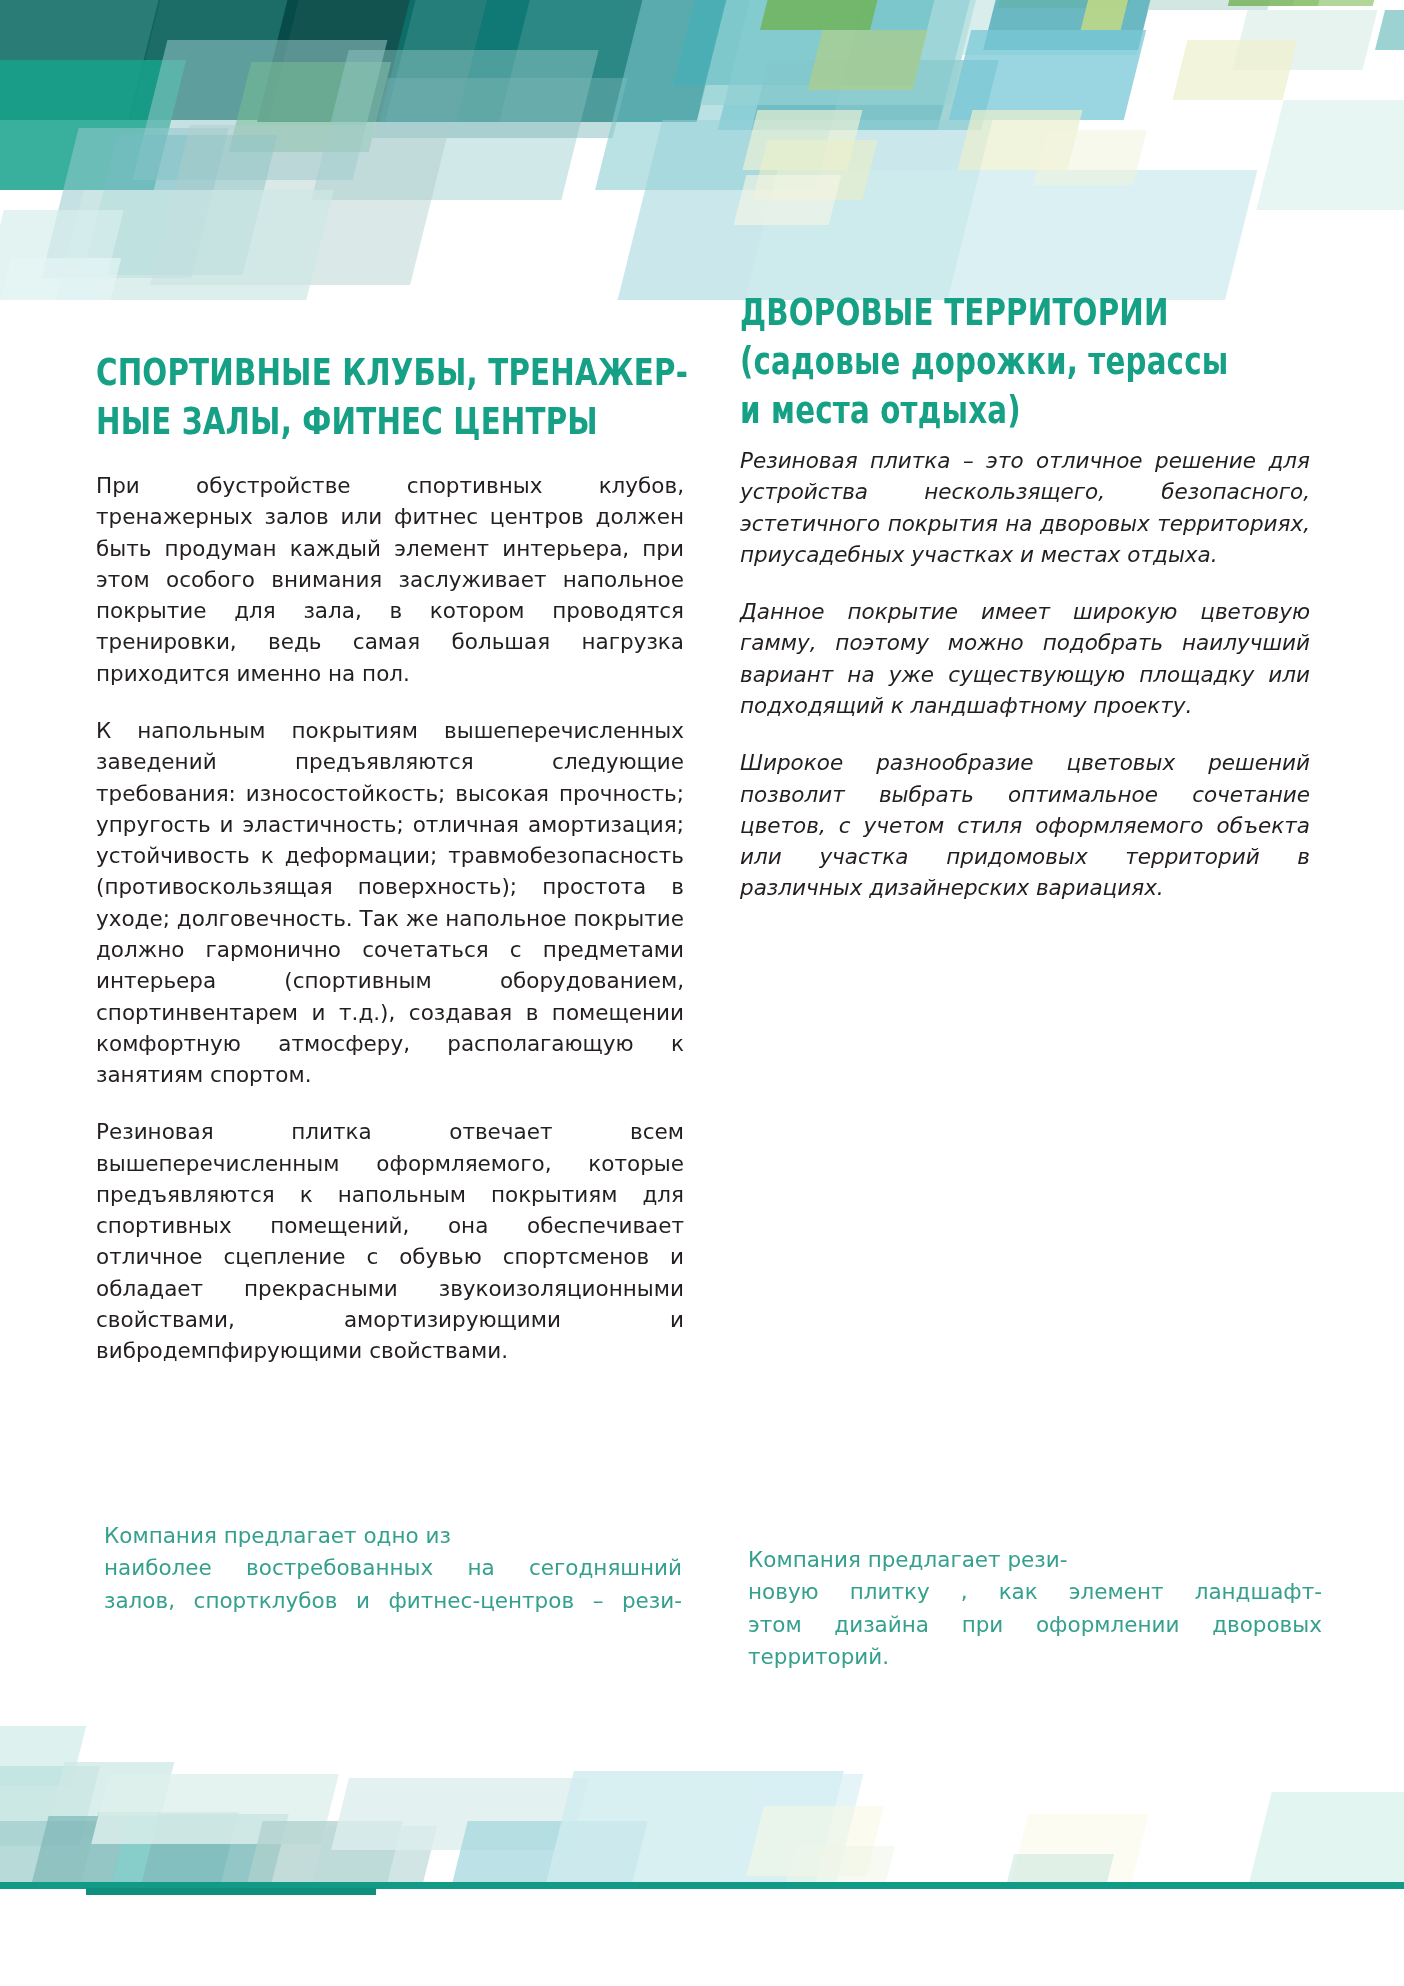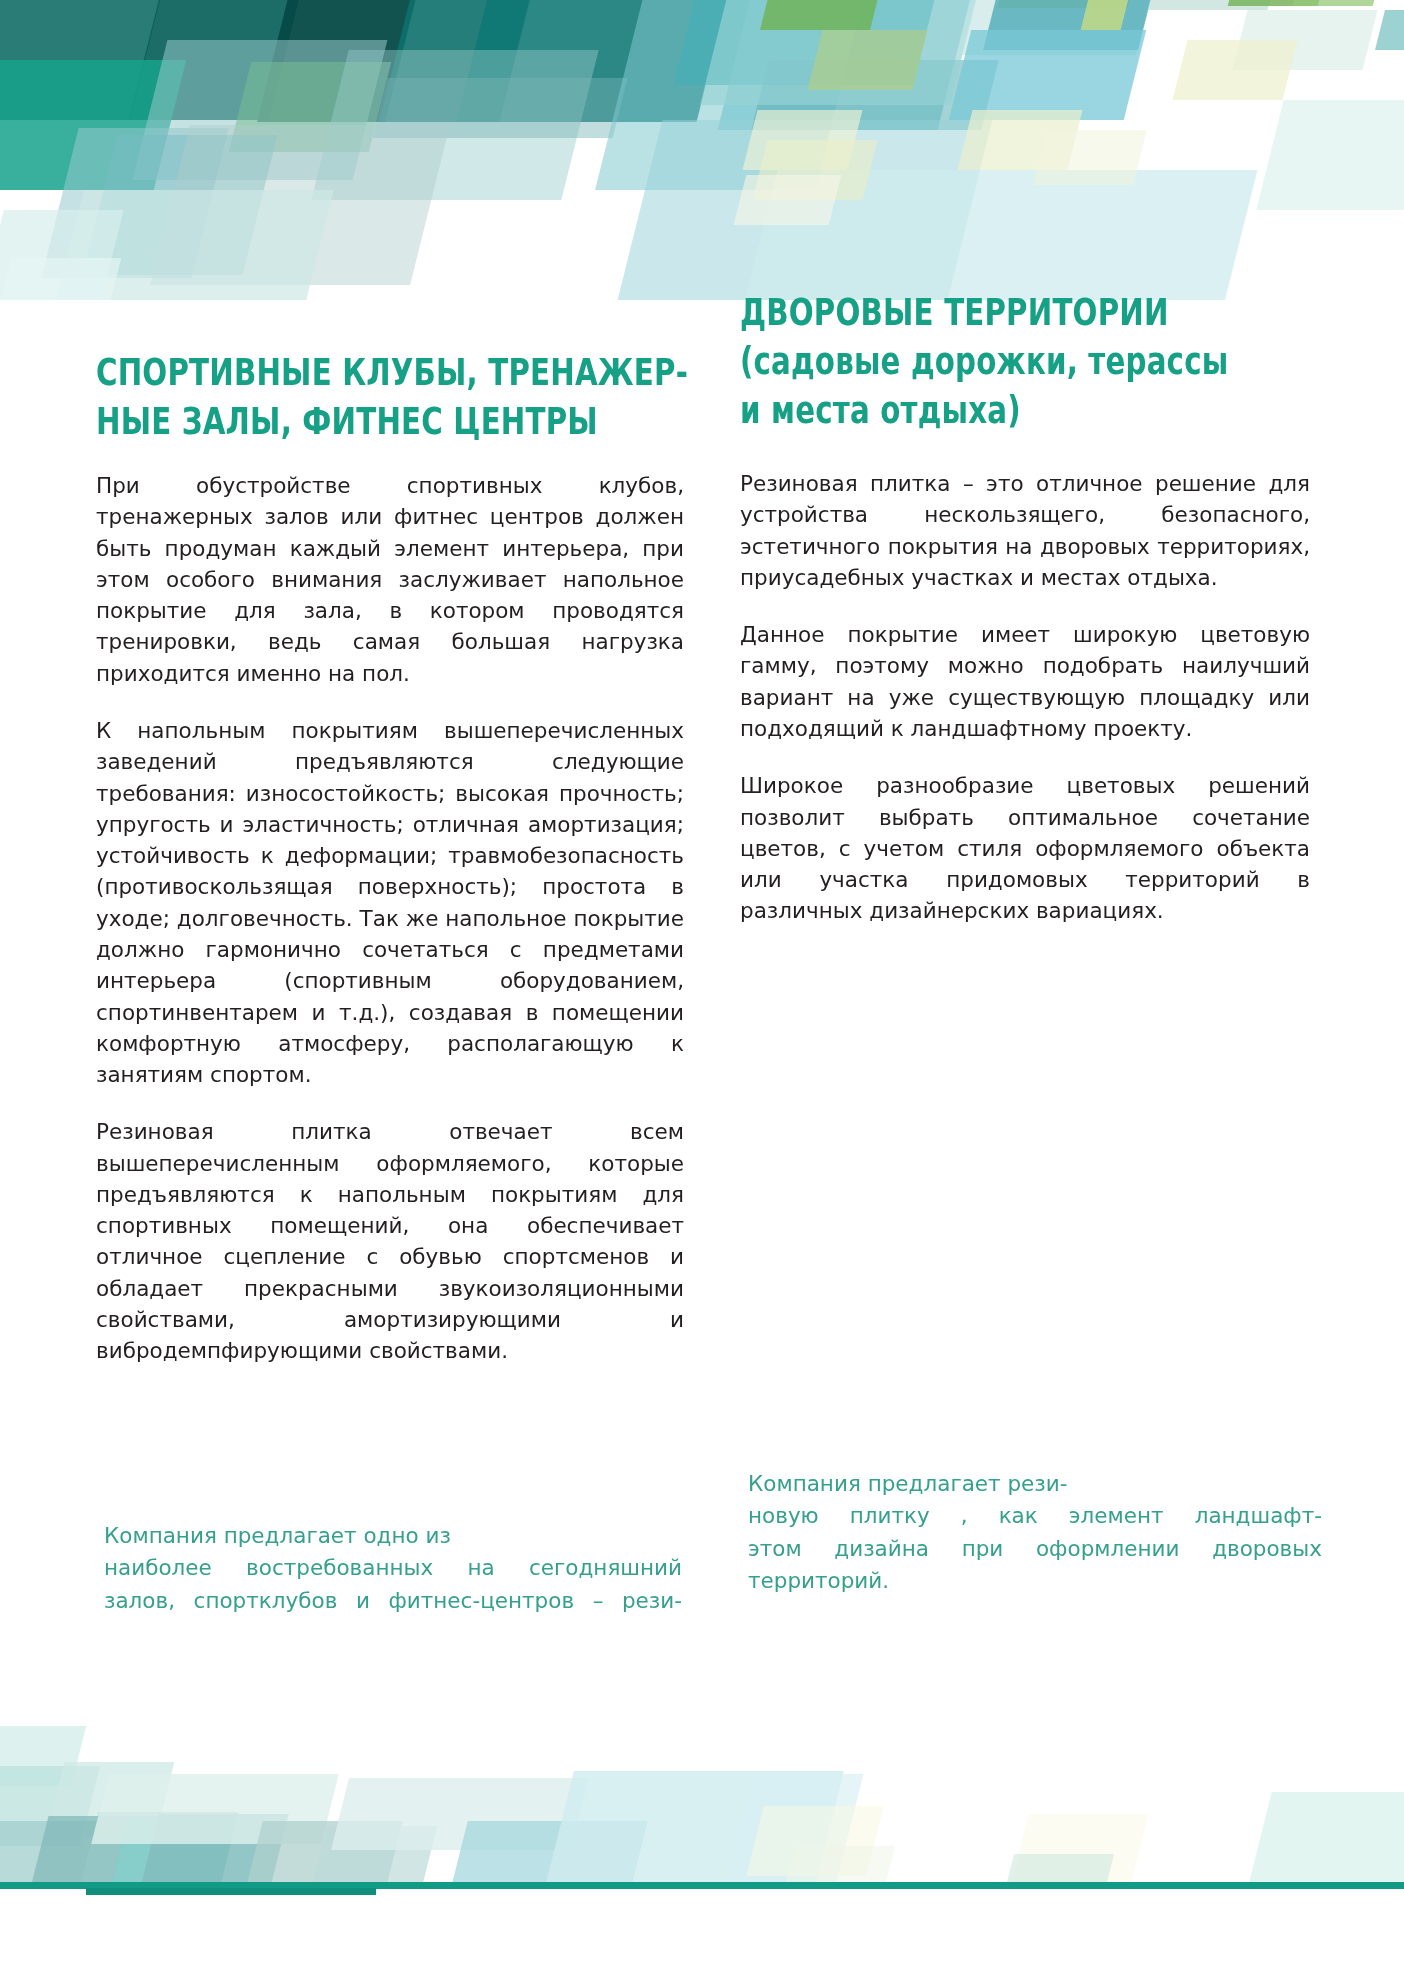--- a/index.html
+++ b/index.html
@@ -85,32 +85,32 @@
   p.body {
     color: #231f20;
     font-family: "DejaVu Sans", sans-serif;
     font-size: 21.5px;
     line-height: 1.455;
     text-align: justify;
     margin: 0 0 26px 0;
     hyphens: manual;
   }
   .body-left  { position: absolute; top: 470px; left: 0; width: 588px; }
-  .body-right { position: absolute; top: 468px; left: 0; width: 570px; }
+  .body-right { position: absolute; top: 445px; left: 0; width: 570px; font-style: italic; }
 
   p.note {
     color: #35a08d;
     font-family: "DejaVu Sans", sans-serif;
     font-size: 21.5px;
     line-height: 1.50;
     text-align: justify;
     margin: 8px;
   }
   .note-left  { position: absolute; top: 1512px; left: 0; width: 578px; }
-  .note-right { position: absolute; top: 1460px; left: 0; width: 574px; }
+  .note-right { position: absolute; top: 1536px; left: 0; width: 574px; }
   .note .ln { display: block; }
   .note .ln-just {
     display: block;
     text-align: justify;
     text-align-last: justify;
   }
 </style>
 </head>
 <body>
 

